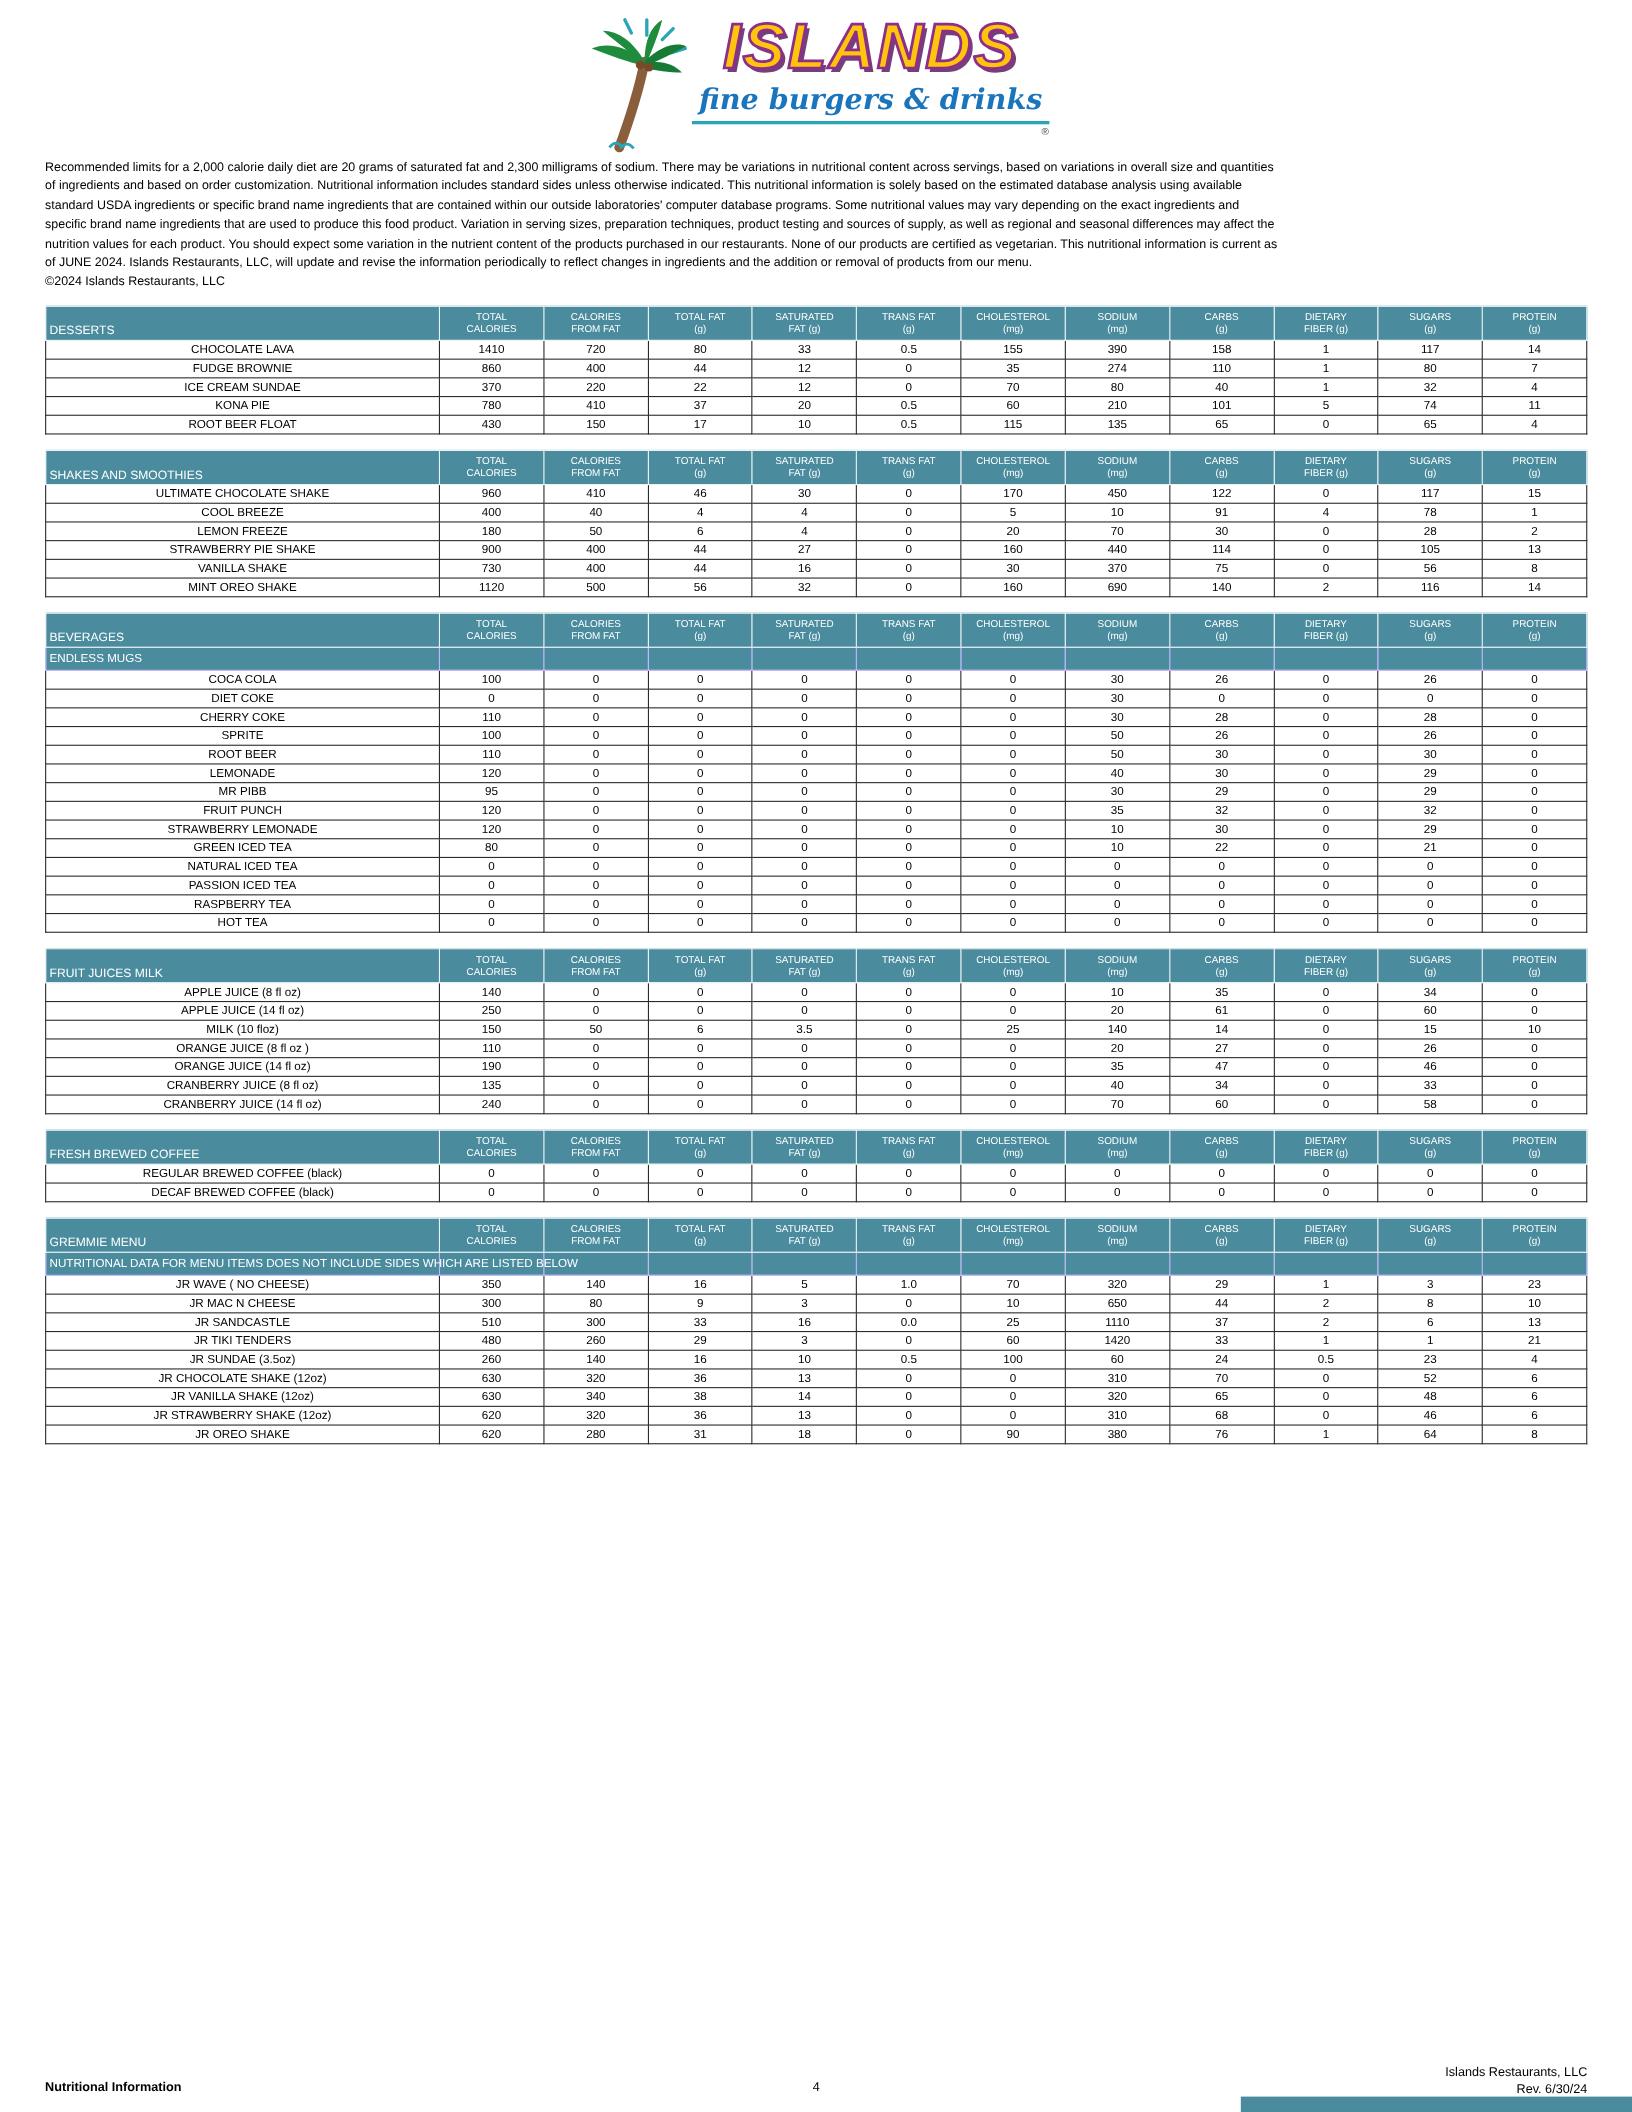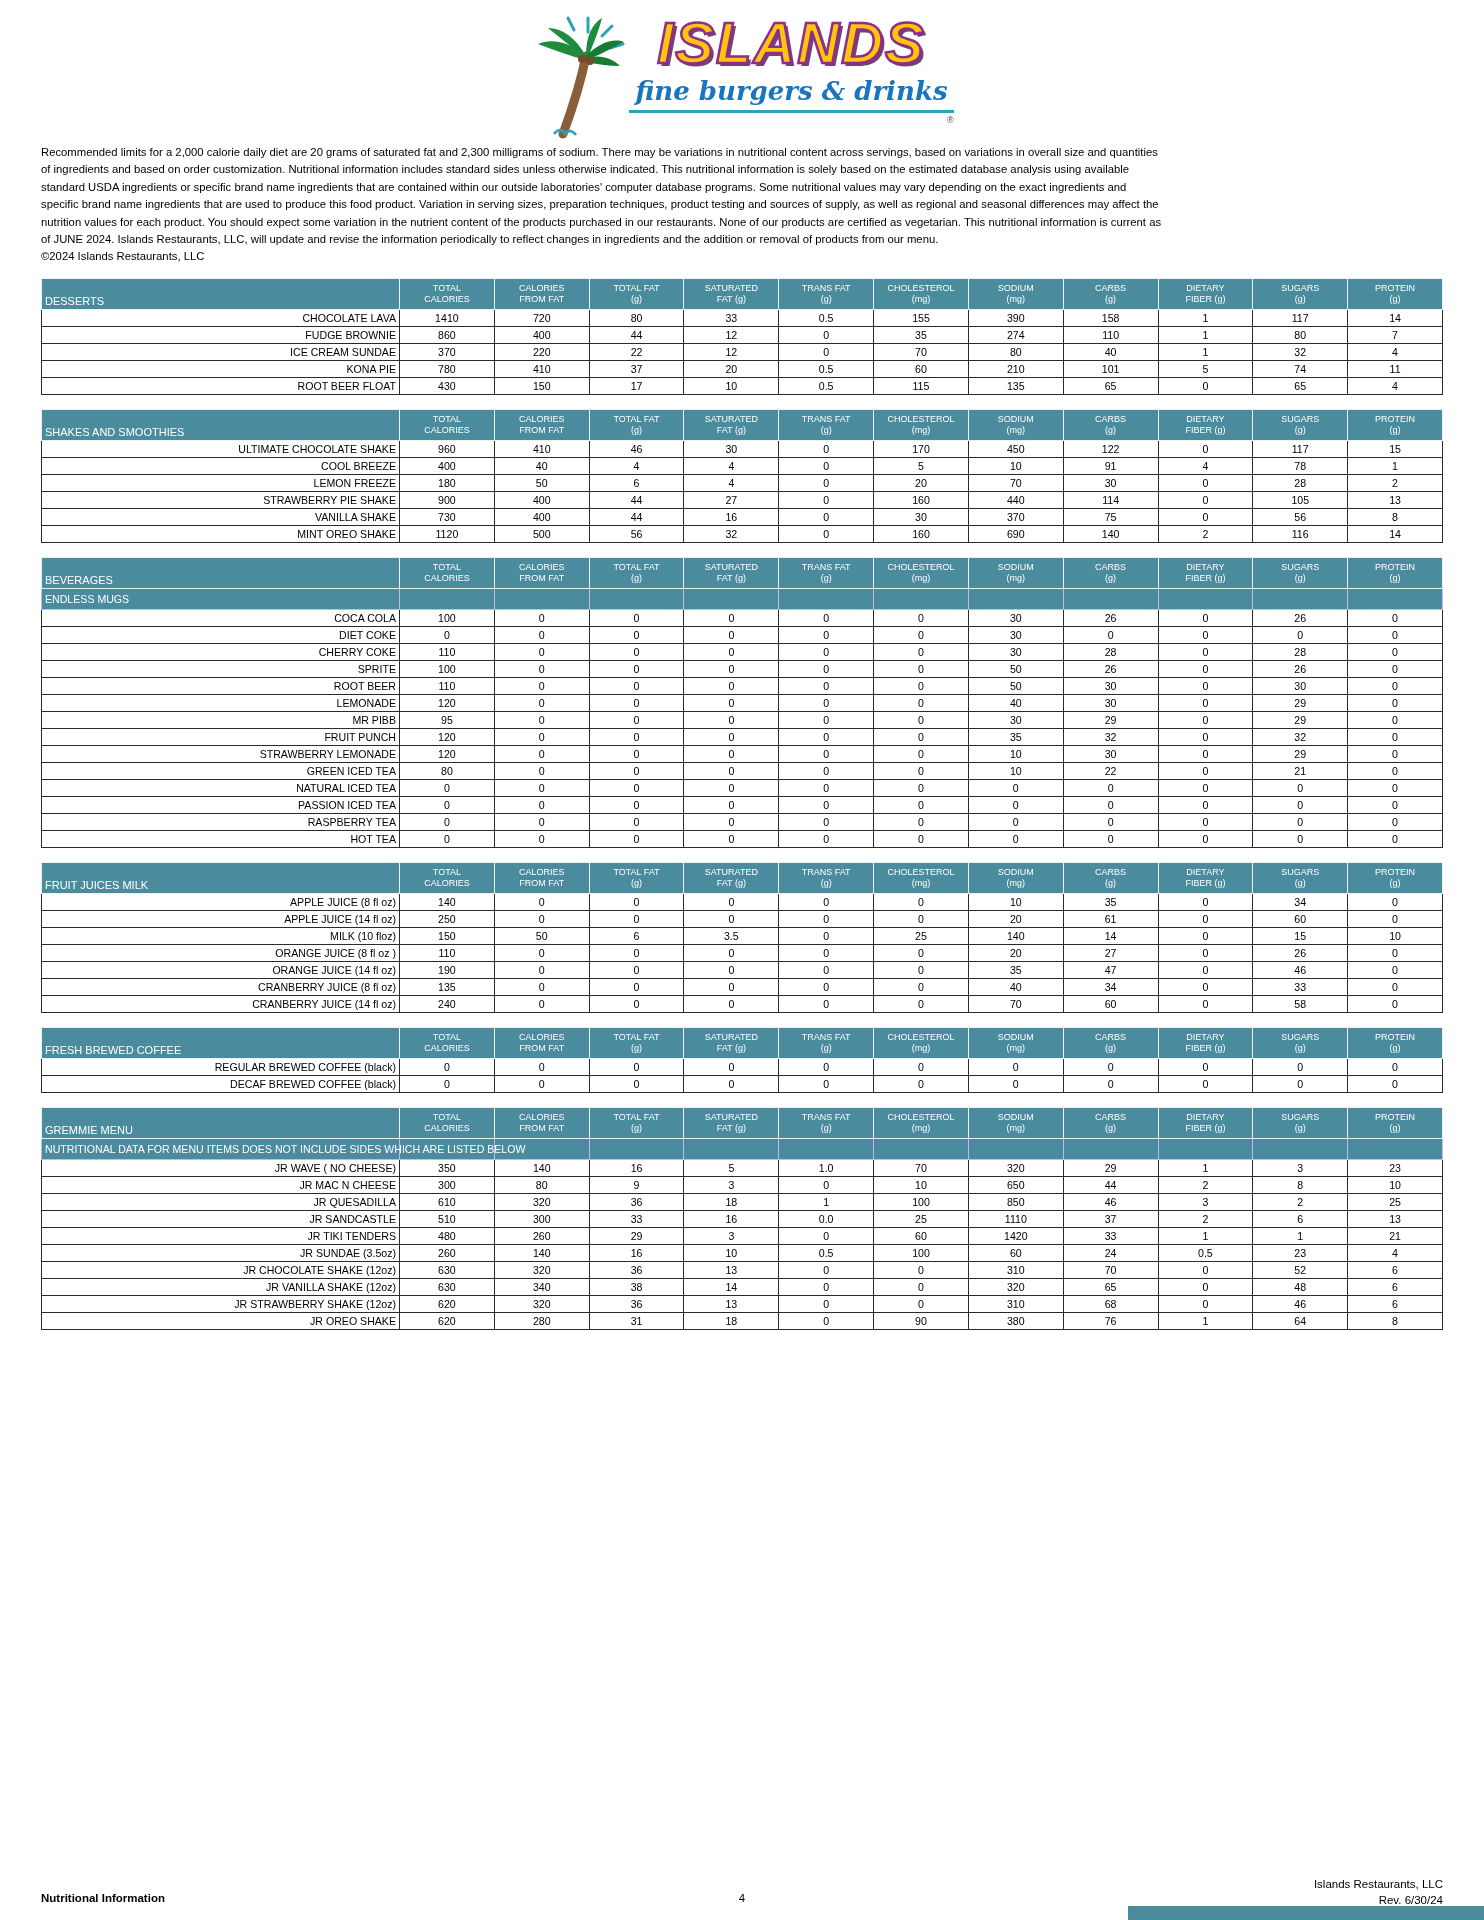--- a/index.html
+++ b/index.html
@@ -53,21 +53,21 @@
     width:358px;text-align:left;vertical-align:bottom;
     font-size:11px;padding:0 0 2px 3px;
   }
   table.nutrition th.col-head{
     font-size:9px;line-height:11px;text-align:center;vertical-align:middle;
     white-space:pre-line;padding:0 1px;
   }
   table.nutrition td{
     border:1px solid #2b2b2b;height:17px;font-size:10.6px;background:#fff;
   }
-  td.item-name{text-align:right;padding:0 3px;white-space:nowrap;overflow:hidden;}
+  td.item-name{text-align:center;padding:0 3px;white-space:nowrap;overflow:hidden;}
   td.item-value{text-align:center;}
   tr.note-row td{
     background:var(--teal);color:#fff;border:1px solid #c4b5fd;
     text-align:left;padding:4px 3px;font-size:10.6px;white-space:nowrap;overflow:visible;
   }
   
   .footer-left{position:absolute;left:41px;bottom:16px;font-size:11.5px;font-weight:bold;}
   .footer-page{position:absolute;left:0;right:0;bottom:16px;text-align:center;font-size:11.5px;}
   .footer-right{position:absolute;right:41px;bottom:12px;text-align:right;font-size:11.5px;line-height:15.5px;}
   .bottom-bar{position:absolute;right:0;bottom:0;width:356px;height:14px;background:var(--teal);}
@@ -820,34 +820,20 @@
           <td class="item-value">3</td>
           <td class="item-value">0</td>
           <td class="item-value">10</td>
           <td class="item-value">650</td>
           <td class="item-value">44</td>
           <td class="item-value">2</td>
           <td class="item-value">8</td>
           <td class="item-value">10</td>
         </tr>
         <tr>
-          <td class="item-name">JR QUESADILLA</td>
-          <td class="item-value">610</td>
-          <td class="item-value">320</td>
-          <td class="item-value">36</td>
-          <td class="item-value">18</td>
-          <td class="item-value">1</td>
-          <td class="item-value">100</td>
-          <td class="item-value">850</td>
-          <td class="item-value">46</td>
-          <td class="item-value">3</td>
-          <td class="item-value">2</td>
-          <td class="item-value">25</td>
-        </tr>
-        <tr>
           <td class="item-name">JR SANDCASTLE</td>
           <td class="item-value">510</td>
           <td class="item-value">300</td>
           <td class="item-value">33</td>
           <td class="item-value">16</td>
           <td class="item-value">0.0</td>
           <td class="item-value">25</td>
           <td class="item-value">1110</td>
           <td class="item-value">37</td>
           <td class="item-value">2</td>

